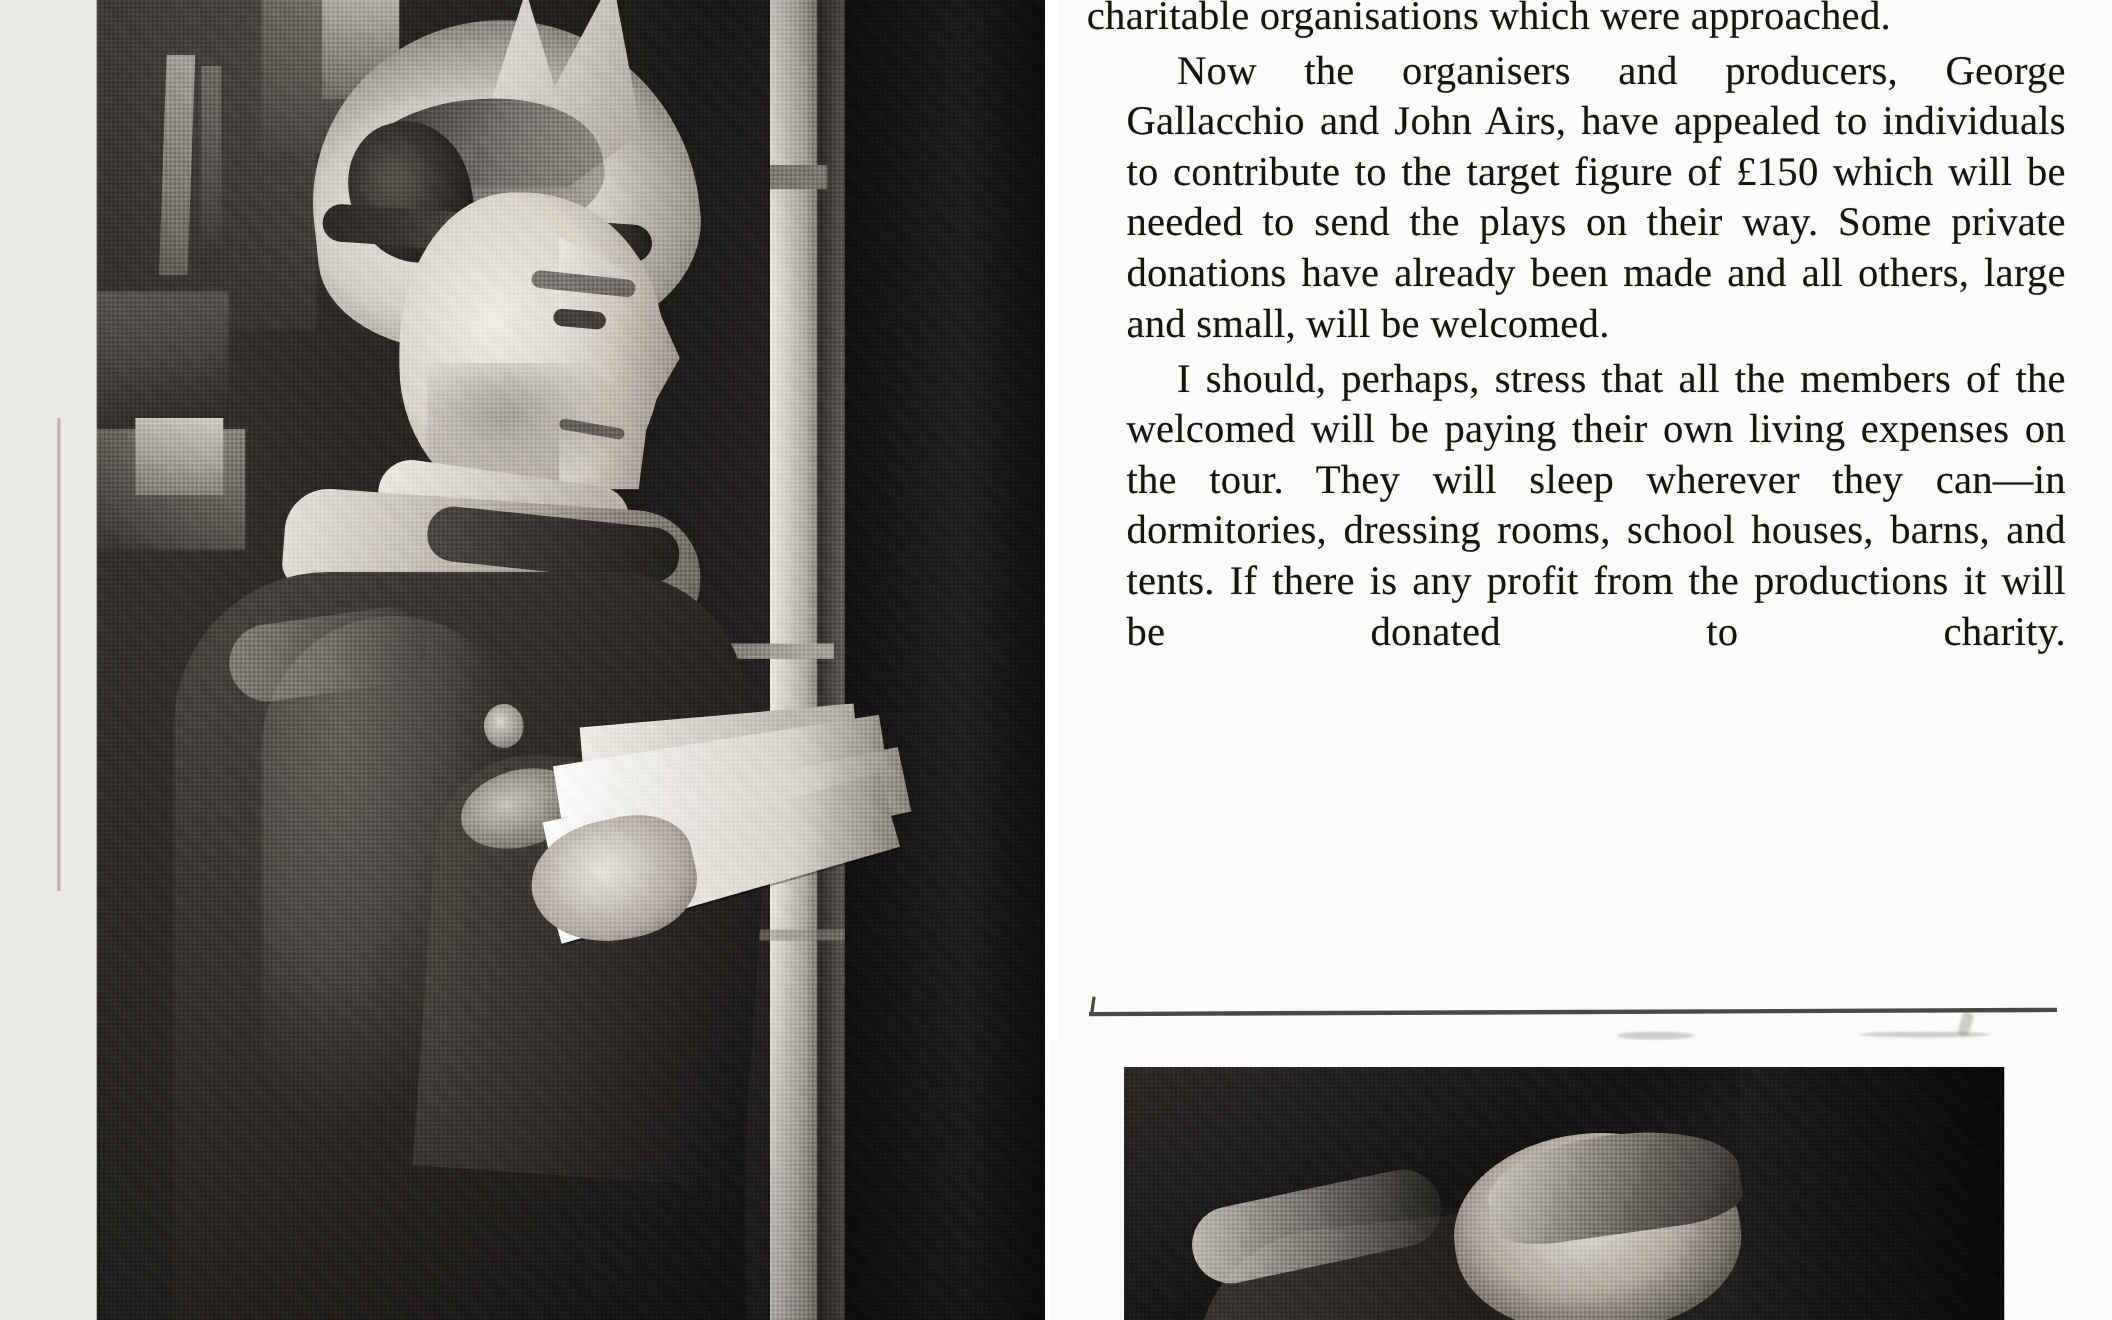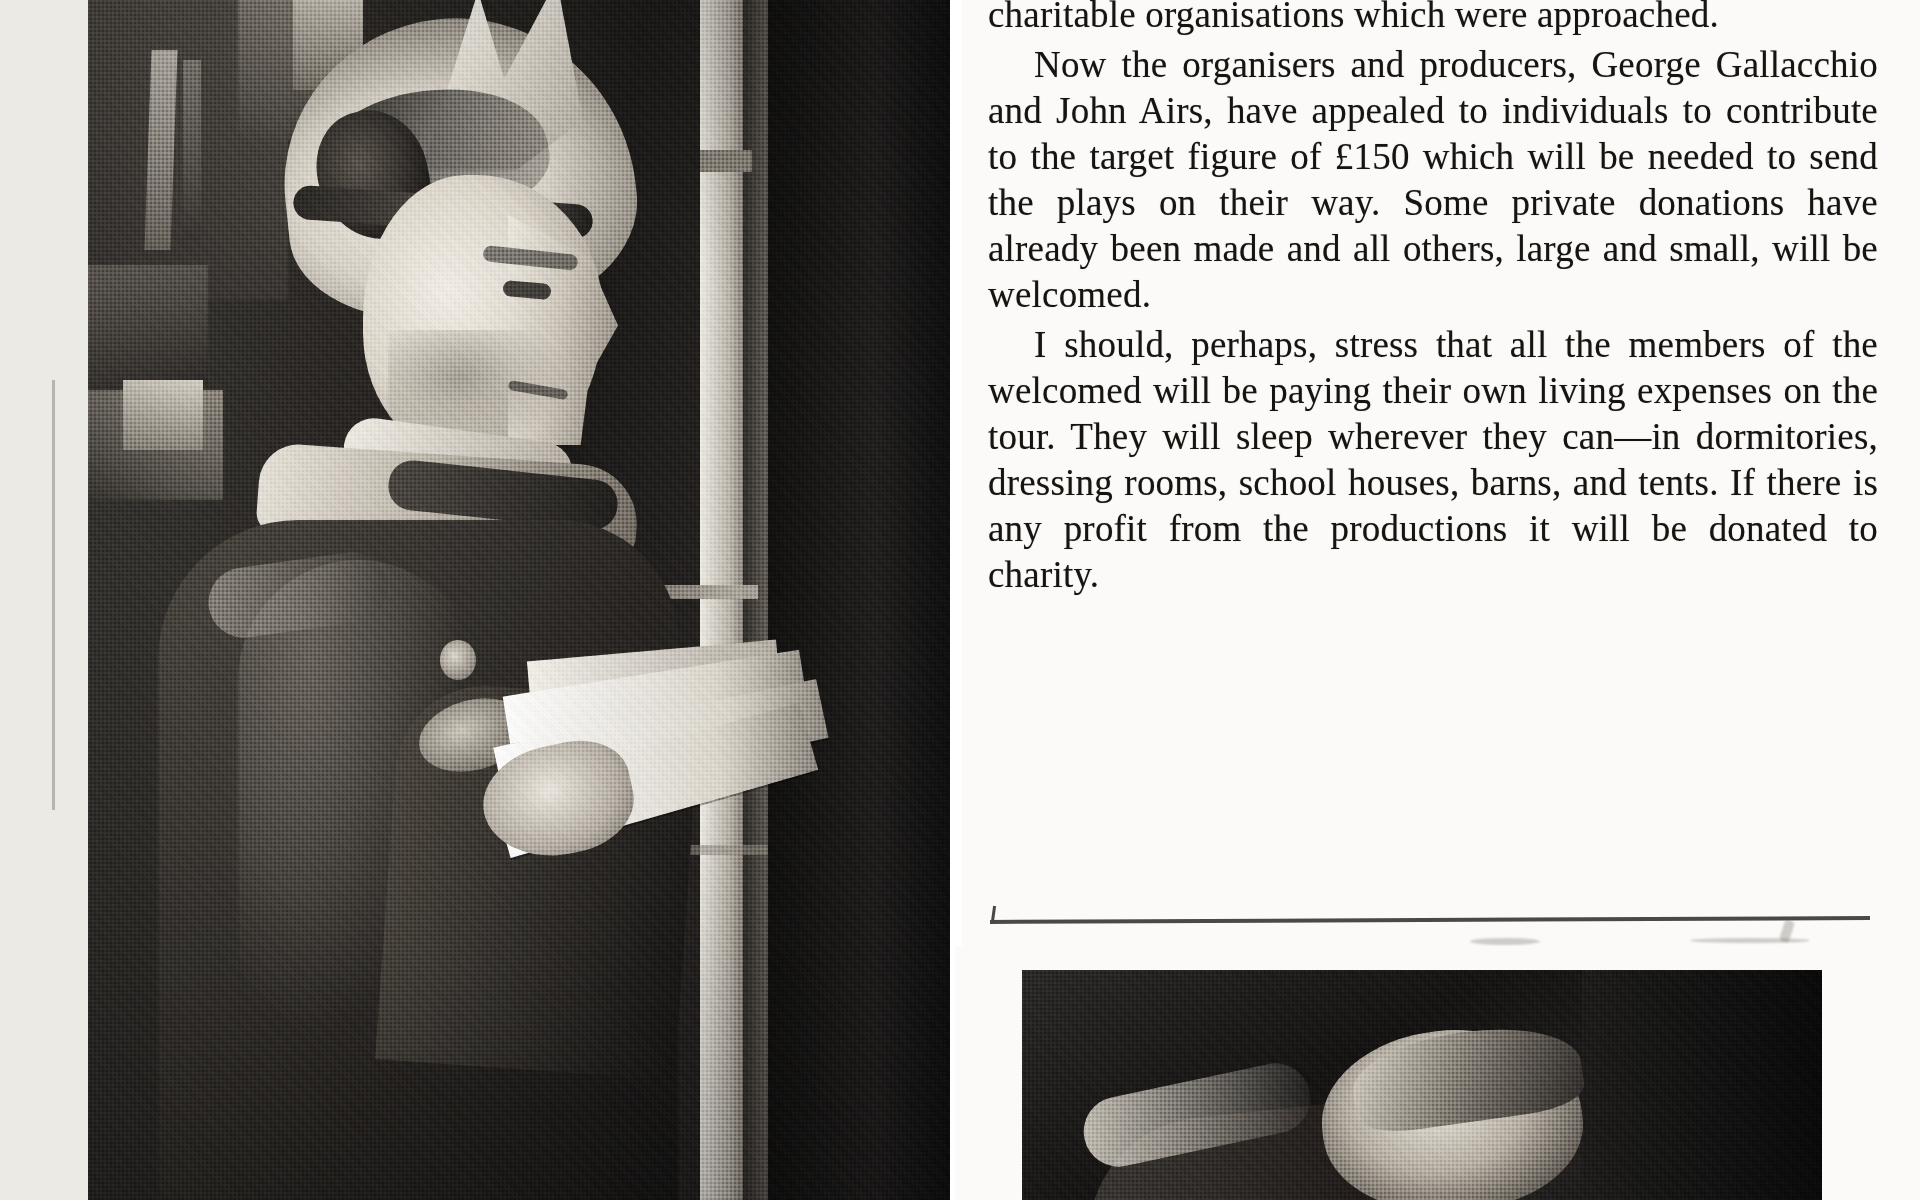--- a/index.html
+++ b/index.html
@@ -329,20 +329,21 @@
     font-family: "Liberation Serif", serif;
     font-size: 37px;
     line-height: 46px;
     text-align: justify;
     text-justify: inter-word;
     letter-spacing: 0.2px;
     text-shadow: 0 0 1px rgba(0,0,0,.35);
   }
   .col-text p + p {
     margin-top: 4px;
+    margin-left: 36px;
   }
   .col-text p.indent {
     text-indent: 46px;
   }
   .col-text p:last-child:after {
     content: "";
     display: inline-block;
     width: 100%;
   }
 

